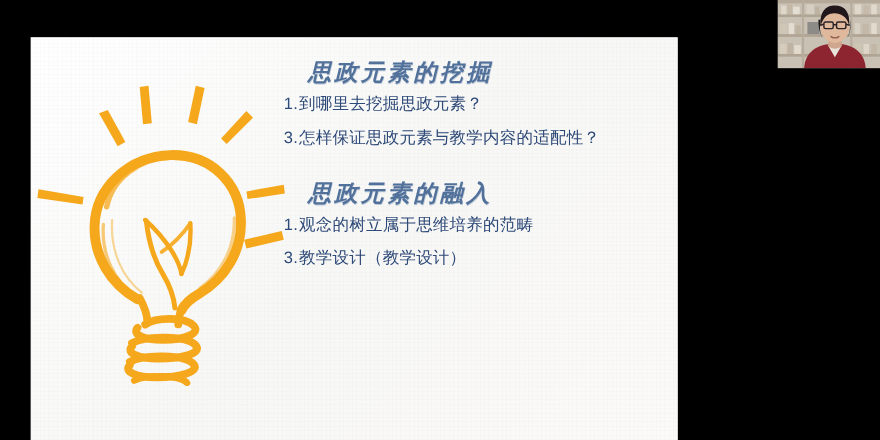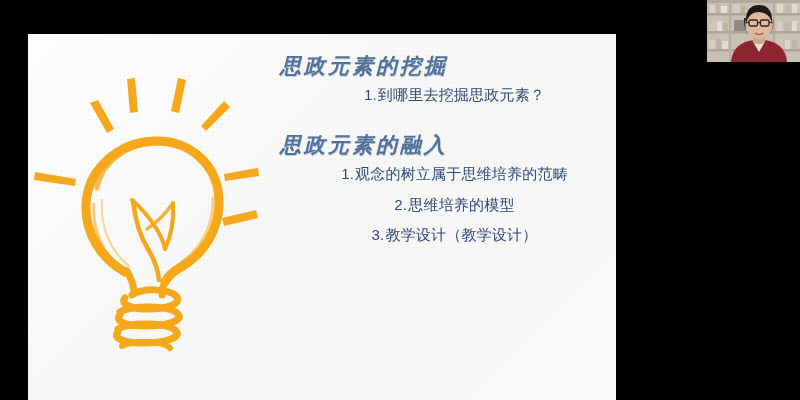--- a/index.html
+++ b/index.html
@@ -68,21 +68,20 @@
     letter-spacing: 3px;
     margin: 0 0 7px 24px;
     white-space: nowrap;
     text-shadow: 0.5px 0.5px 0 rgba(90,120,160,0.35);
   }
 
   .sec-list {
     list-style: none;
     margin: 0;
     padding: 0;
-    text-align: center;
   }
   .sec-list li {
     color: #2e4a78;
     font-size: 15px;
     line-height: 1.05;
     padding: 0 0 0 2px;
     margin-bottom: 15px;
     white-space: nowrap;
     letter-spacing: 0.2px;
   }
@@ -162,31 +161,31 @@
     </div>
 
     <div id="content">
 
       <div class="section">
         <div class="sec-head">思政元素的挖掘</div>
         <ul class="sec-list">
           <li>
             <span class="li-num">1.</span><span>到哪里去挖掘思政元素？</span>
           </li>
+          <li>
+            <span class="li-num">3.</span><span>怎样保证思政元素与教学内容的适配性？</span>
+          </li>
         </ul>
       </div>
 
       <div class="section">
         <div class="sec-head">思政元素的融入</div>
         <ul class="sec-list">
           <li>
             <span class="li-num">1.</span><span>观念的树立属于思维培养的范畴</span>
-          </li>
-          <li>
-            <span class="li-num">2.</span><span>思维培养的模型</span>
           </li>
           <li>
             <span class="li-num">3.</span><span>教学设计（教学设计）</span>
           </li>
         </ul>
       </div>
 
     </div>
   </div>
 

